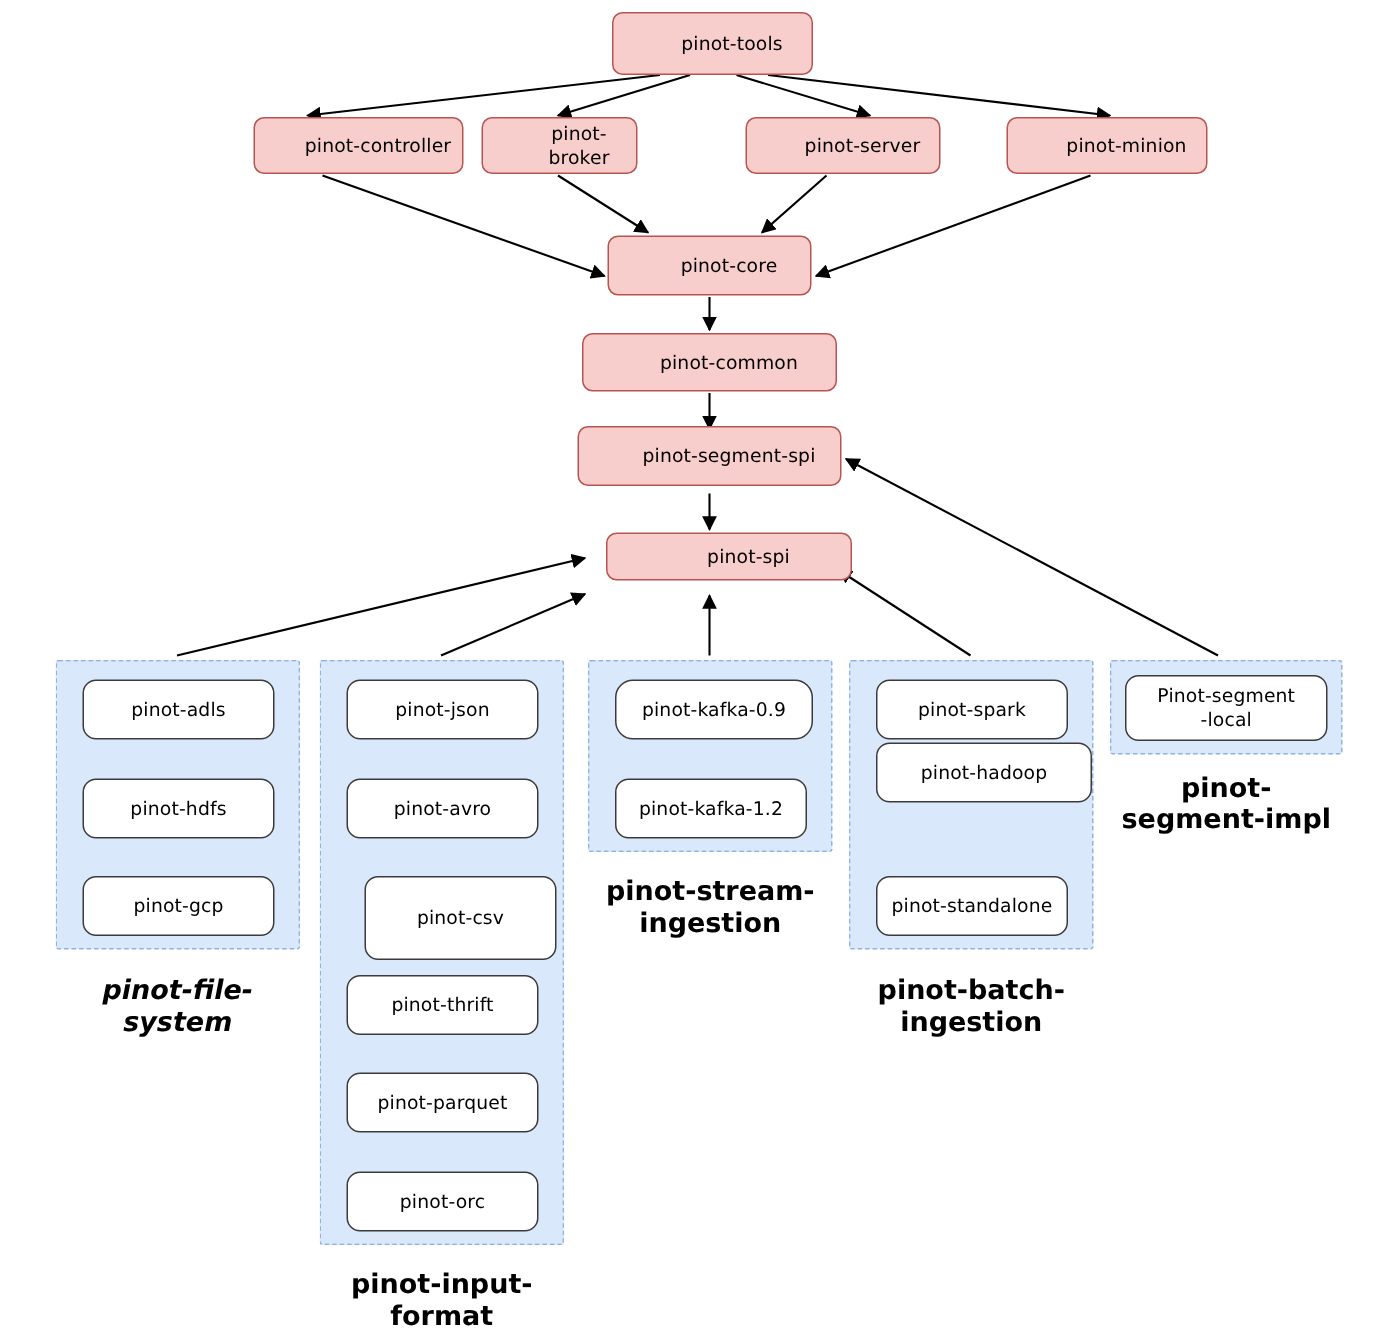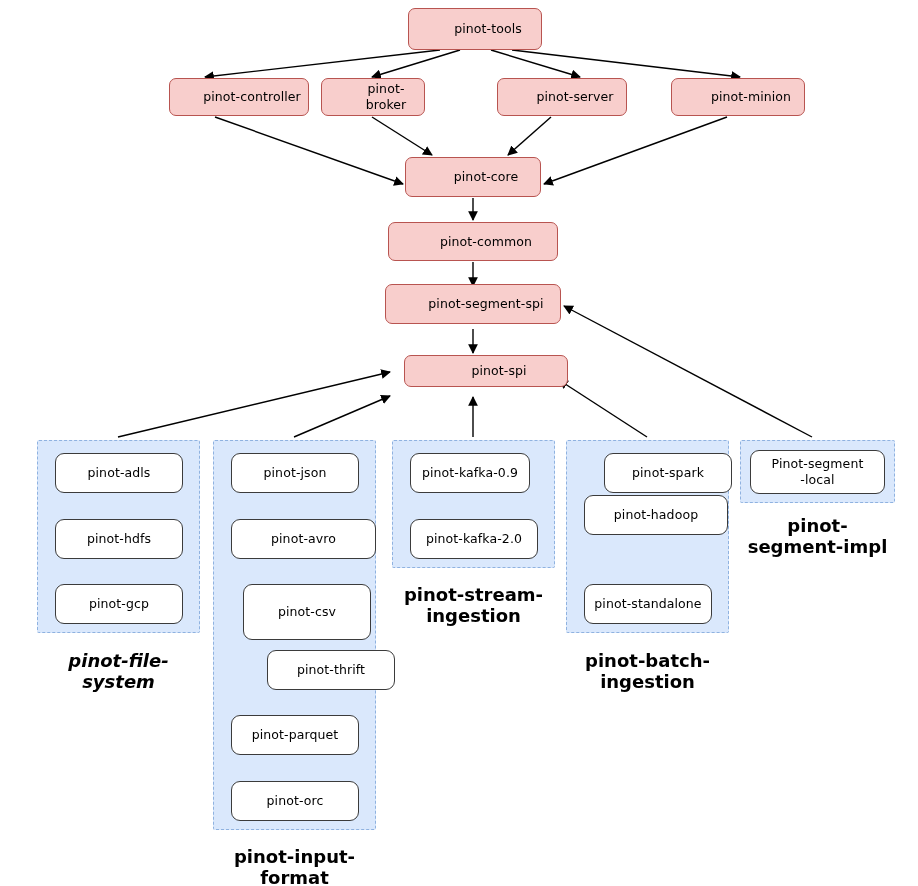--- a/index.html
+++ b/index.html
@@ -107,28 +107,28 @@
       <div class="group" style="left: 566px; top: 440px; width: 163px; height: 193px;"></div>
       <div class="group-label" style="left: 552px; top: 650px; width: 191px;">pinot-batch-ingestion</div>
       <div class="group" style="left: 740px; top: 440px; width: 155px; height: 63px;"></div>
       <div class="group-label" style="left: 740px; top: 515px; width: 155px;">pinot-segment-impl</div>
     </div>
   <div id="nodes-layer">
       <div class="node white" style="left: 55px; top: 453px; width: 128px; height: 40px;">pinot-adls</div>
       <div class="node white" style="left: 55px; top: 519px; width: 128px; height: 40px;">pinot-hdfs</div>
       <div class="node white" style="left: 55px; top: 584px; width: 128px; height: 40px;">pinot-gcp</div>
       <div class="node white" style="left: 231px; top: 453px; width: 128px; height: 40px;">pinot-json</div>
-      <div class="node white" style="left: 231px; top: 519px; width: 145px; height: 40px;">pinot-avro</div>
+      <div class="node white" style="left: 231px; top: 519px; width: 128px; height: 40px;">pinot-avro</div>
       <div class="node white" style="left: 243px; top: 584px; width: 128px; height: 56px;">pinot-csv</div>
-      <div class="node white" style="left: 231px; top: 650px; width: 128px; height: 40px; margin-left: 36px;">pinot-thrift</div>
+      <div class="node white" style="left: 231px; top: 650px; width: 128px; height: 40px;">pinot-thrift</div>
       <div class="node white" style="left: 231px; top: 715px; width: 128px; height: 40px;">pinot-parquet</div>
       <div class="node white" style="left: 231px; top: 781px; width: 128px; height: 40px;">pinot-orc</div>
-      <div class="node white" style="left: 410px; top: 453px; width: 120px; height: 40px;">pinot-kafka-0.9</div>
-      <div class="node white" style="left: 410px; top: 519px; width: 128px; height: 40px;">pinot-kafka-2.0</div>
-      <div class="node white" style="left: 604px; top: 453px; width: 128px; height: 40px;">pinot-spark</div>
+      <div class="node white" style="left: 410px; top: 453px; width: 132px; height: 40px; border-radius: 12px;">pinot-kafka-0.9</div>
+      <div class="node white" style="left: 410px; top: 519px; width: 128px; height: 40px;">pinot-kafka-1.2</div>
+      <div class="node white" style="left: 584px; top: 453px; width: 128px; height: 40px;">pinot-spark</div>
       <div class="node white" style="left: 584px; top: 495px; width: 144px; height: 40px; text-align: right;">pinot-hadoop</div>
       <div class="node white" style="left: 584px; top: 584px; width: 128px; height: 40px;">pinot-standalone</div>
       <div class="node white" style="left: 750px; top: 450px; width: 135px; height: 44px;">Pinot-segment
 -local</div>
       <div class="node pink" style="left: 408px; top: 8px; width: 134px; height: 42px;">pinot-tools</div>
       <div class="node pink" style="left: 141px; top: 78px; width: 140px; height: 38px; margin-left: 28px;">pinot-controller</div>
       <div class="node pink" style="left: 321px; top: 78px; width: 104px; height: 38px;">pinot-broker</div>
       <div class="node pink" style="left: 497px; top: 78px; width: 130px; height: 38px;">pinot-server</div>
       <div class="node pink" style="left: 671px; top: 78px; width: 134px; height: 38px;">pinot-minion</div>
       <div class="node pink" style="left: 405px; top: 157px; width: 136px; height: 40px;">pinot-core</div>

